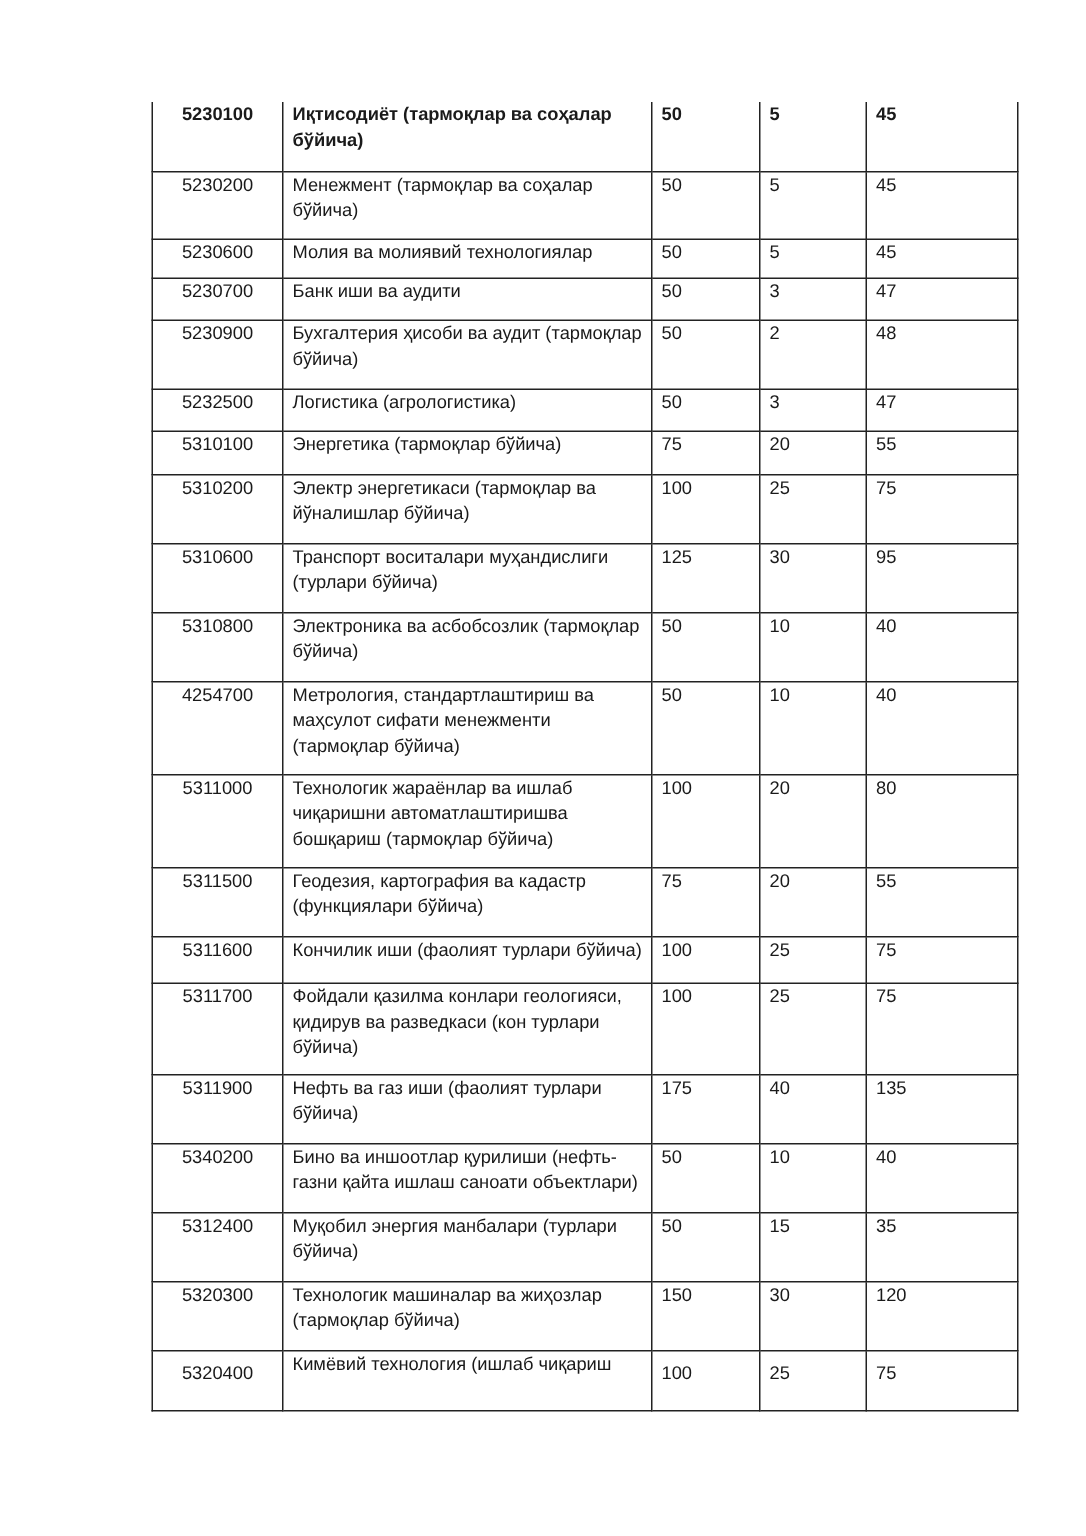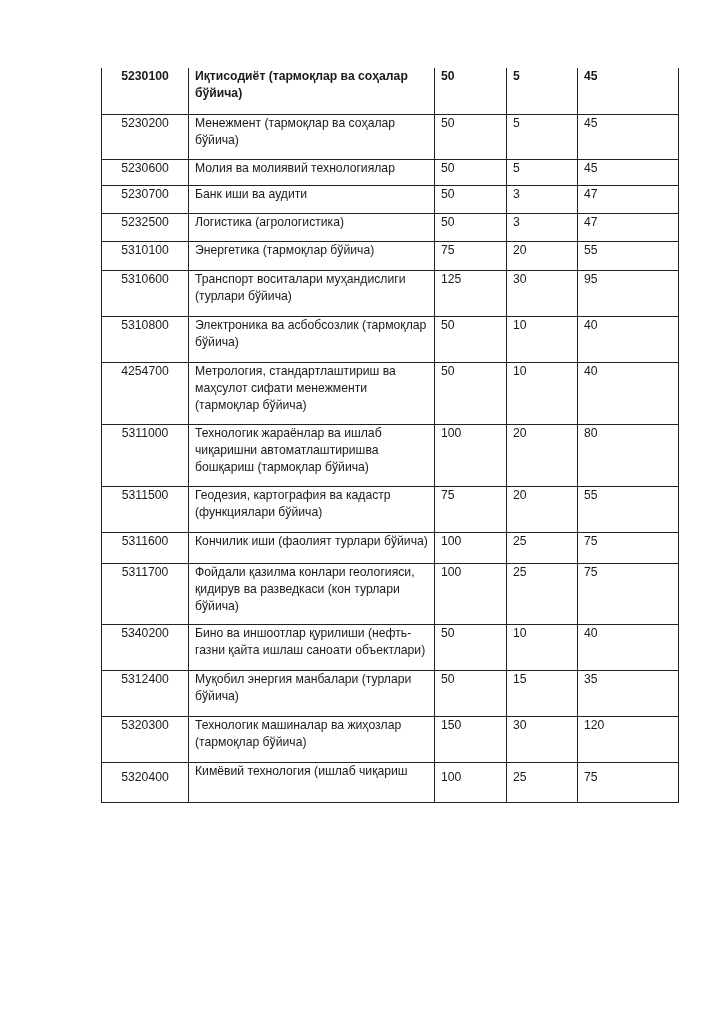--- a/index.html
+++ b/index.html
@@ -58,33 +58,47 @@
     <td class="num">5</td>
     <td class="num">45</td>
   </tr>
         <tr style="height: 28px;">
     <td class="code">5230700</td>
     <td class="name">Банк иши ва аудити</td>
     <td class="num">50</td>
     <td class="num">3</td>
     <td class="num">47</td>
   </tr>
+        <tr style="height: 46px;">
+    <td class="code">5230900</td>
+    <td class="name">Бухгалтерия ҳисоби ва аудит (тармоқлар бўйича)</td>
+    <td class="num">50</td>
+    <td class="num">2</td>
+    <td class="num">48</td>
+  </tr>
         <tr style="height: 28px;">
     <td class="code">5232500</td>
     <td class="name">Логистика (агрологистика)</td>
     <td class="num">50</td>
     <td class="num">3</td>
     <td class="num">47</td>
   </tr>
         <tr style="height: 29px;">
     <td class="code">5310100</td>
     <td class="name">Энергетика (тармоқлар бўйича)</td>
     <td class="num">75</td>
     <td class="num">20</td>
     <td class="num">55</td>
+  </tr>
+        <tr style="height: 46px;">
+    <td class="code">5310200</td>
+    <td class="name">Электр энергетикаси (тармоқлар ва йўналишлар бўйича)</td>
+    <td class="num">100</td>
+    <td class="num">25</td>
+    <td class="num">75</td>
   </tr>
         <tr style="height: 46px;">
     <td class="code">5310600</td>
     <td class="name">Транспорт воситалари муҳандислиги (турлари бўйича)</td>
     <td class="num">125</td>
     <td class="num">30</td>
     <td class="num">95</td>
   </tr>
         <tr style="height: 46px;">
     <td class="code">5310800</td>
@@ -122,20 +136,27 @@
     <td class="num">75</td>
   </tr>
         <tr style="height: 61px;">
     <td class="code">5311700</td>
     <td class="name">Фойдали қазилма конлари геологияси, қидирув ва разведкаси (кон турлари бўйича)</td>
     <td class="num">100</td>
     <td class="num">25</td>
     <td class="num">75</td>
   </tr>
         <tr style="height: 46px;">
+    <td class="code">5311900</td>
+    <td class="name">Нефть ва газ иши (фаолият турлари бўйича)</td>
+    <td class="num">175</td>
+    <td class="num">40</td>
+    <td class="num">135</td>
+  </tr>
+        <tr style="height: 46px;">
     <td class="code">5340200</td>
     <td class="name">Бино ва иншоотлар қурилиши (нефть-газни қайта ишлаш саноати объектлари)</td>
     <td class="num">50</td>
     <td class="num">10</td>
     <td class="num">40</td>
   </tr>
         <tr style="height: 46px;">
     <td class="code">5312400</td>
     <td class="name">Муқобил энергия манбалари (турлари бўйича)</td>
     <td class="num">50</td>

